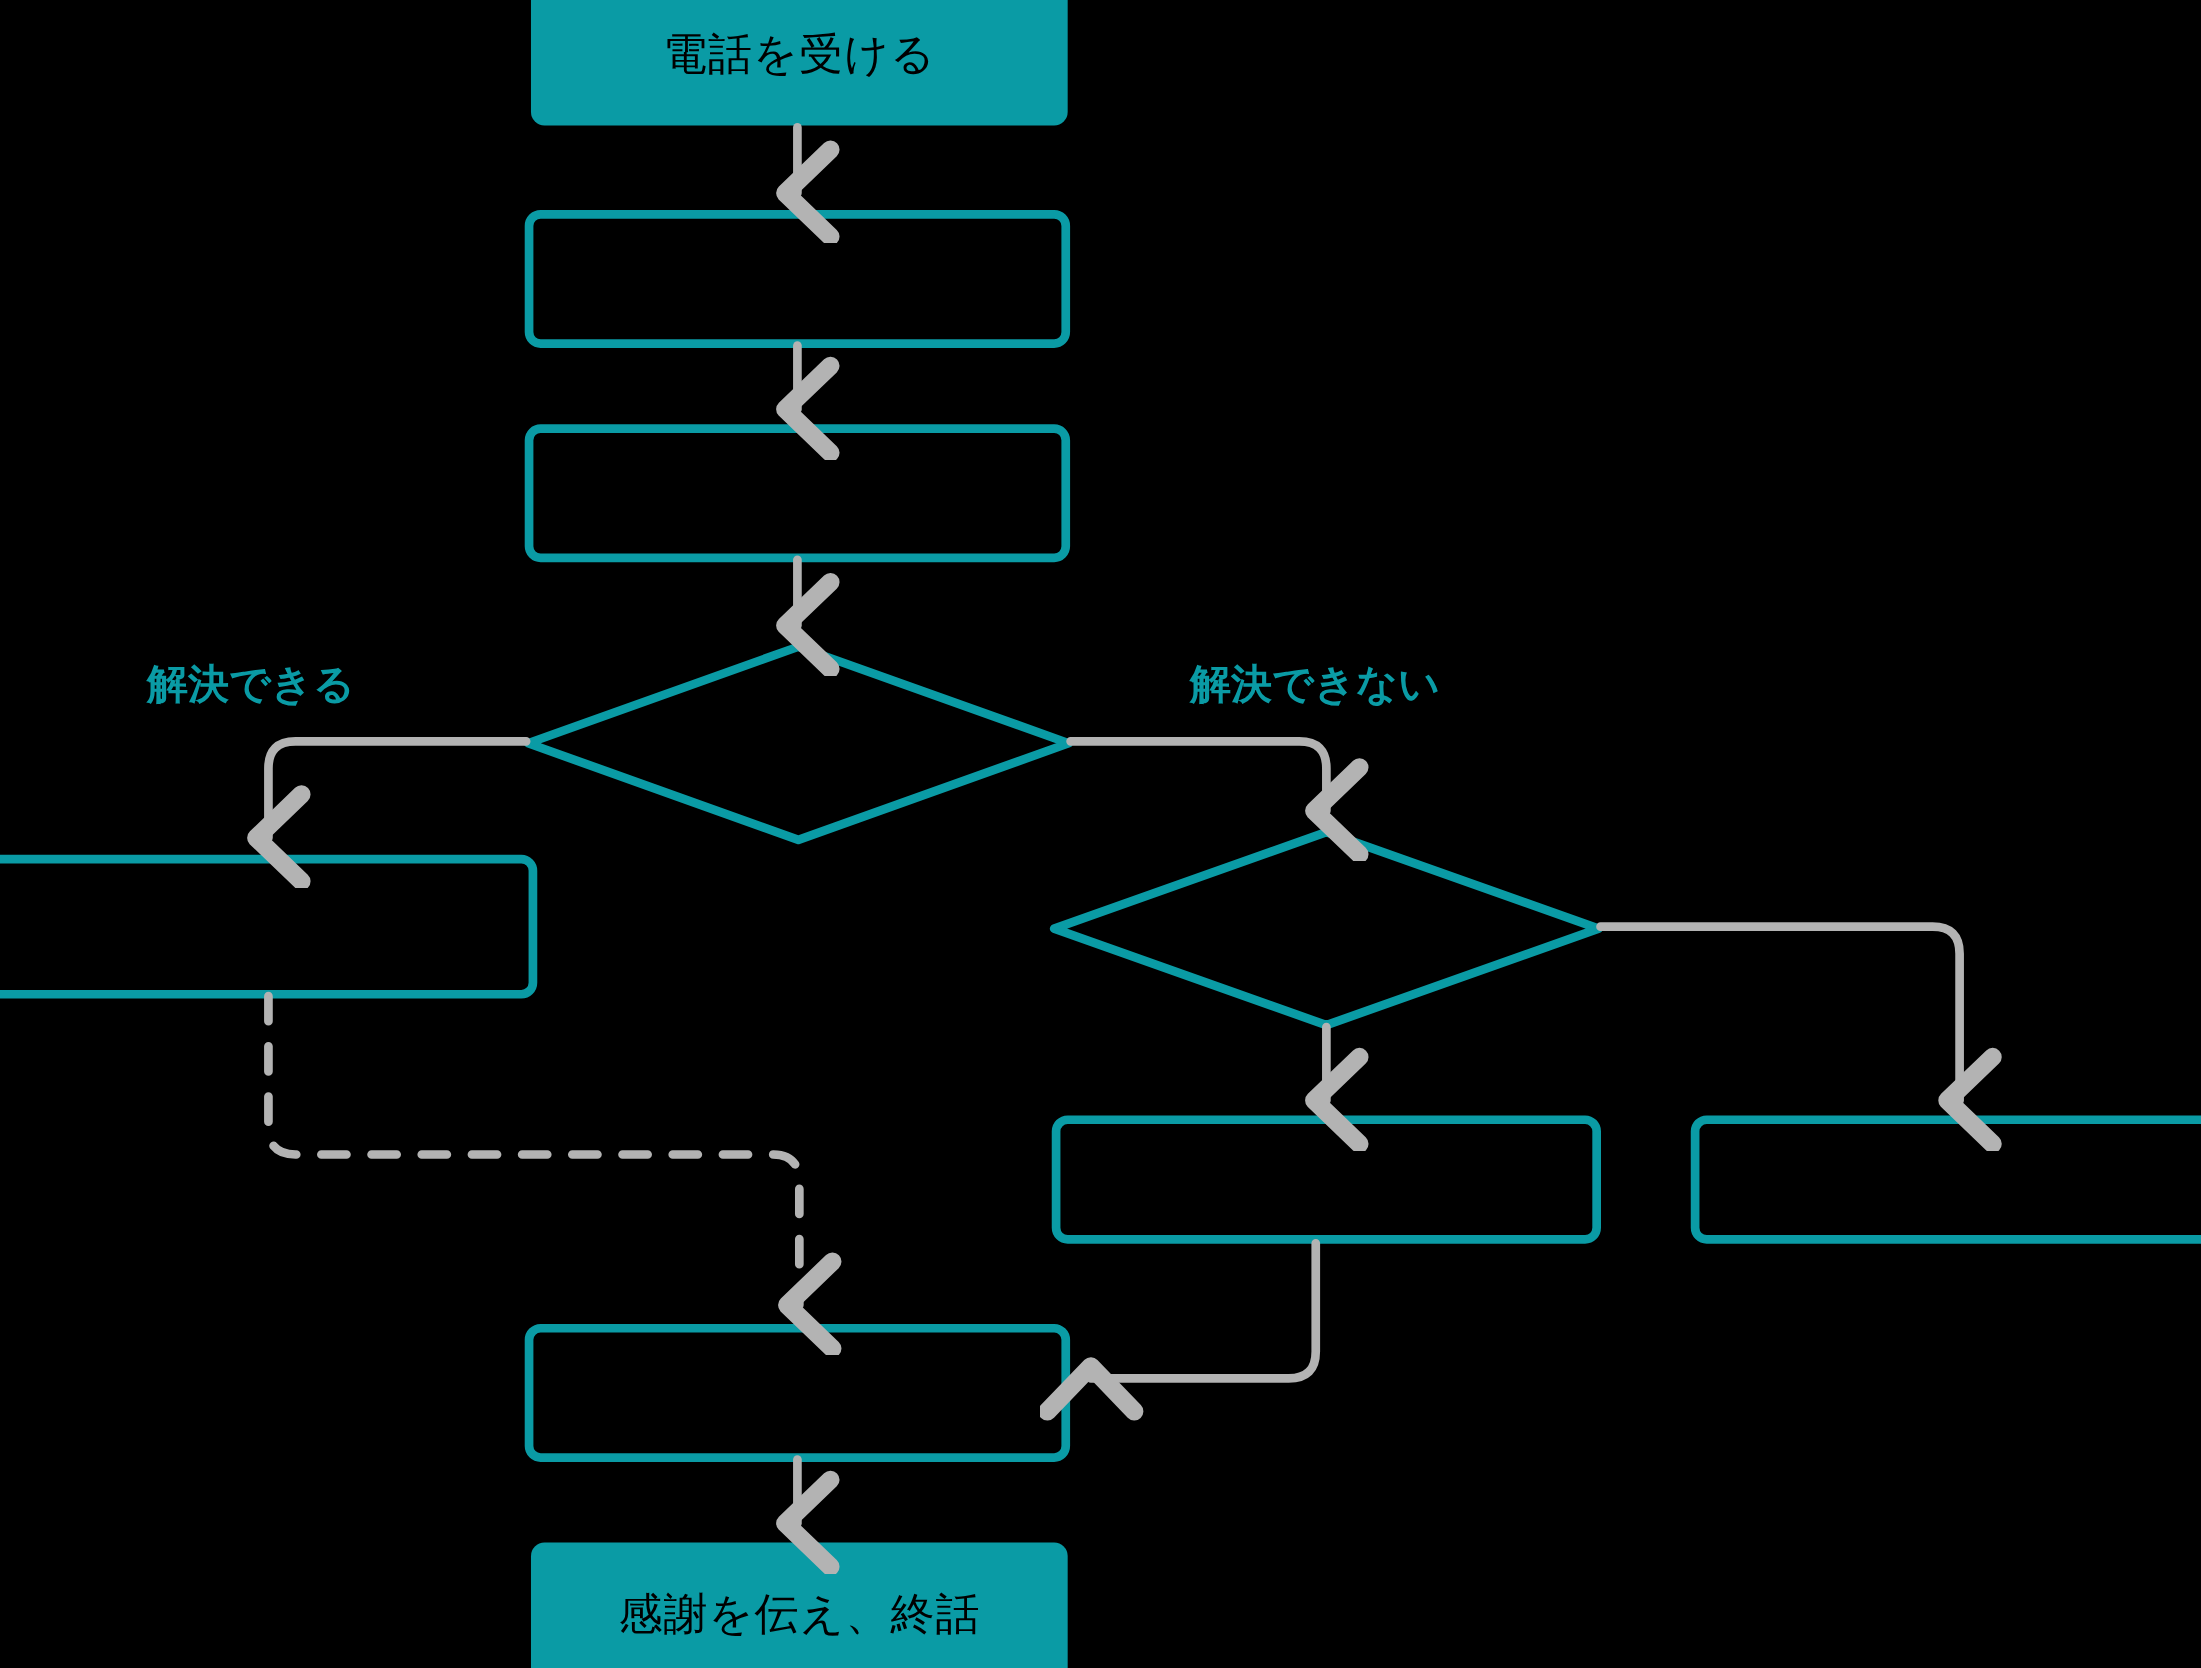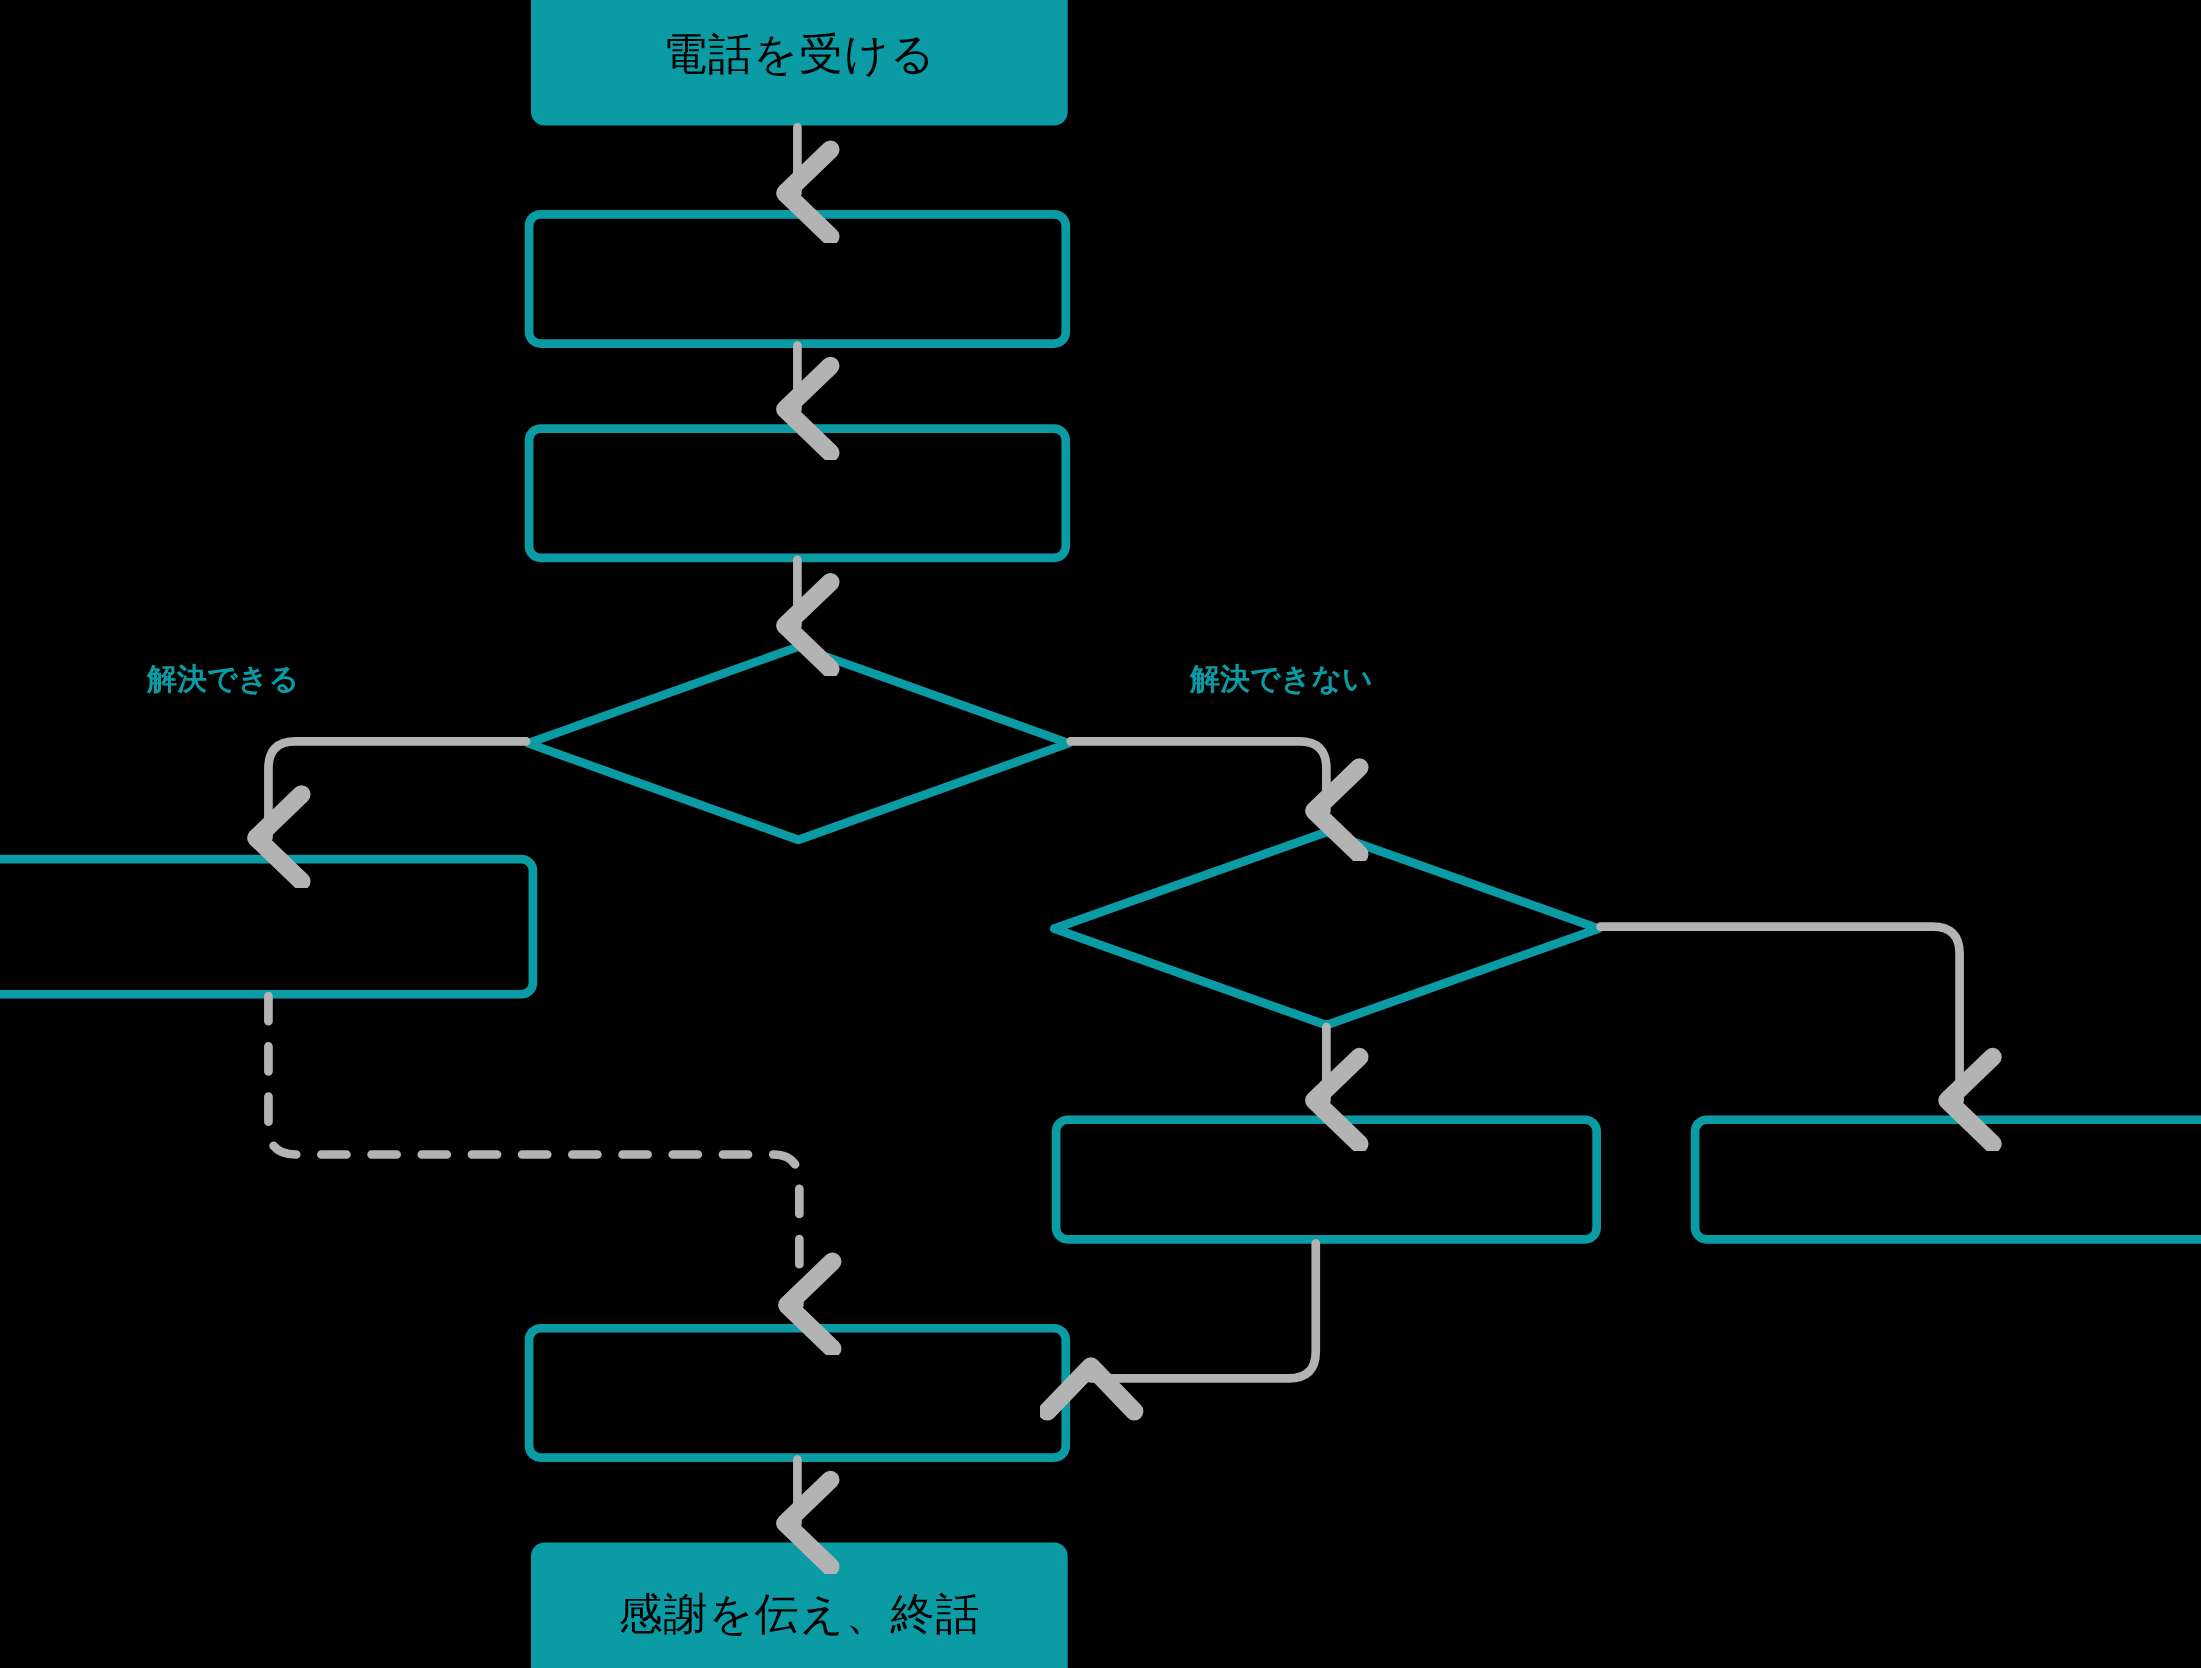--- a/index.html
+++ b/index.html
@@ -36,21 +36,21 @@
     color: #000000;
     font-size: 44px;
     font-weight: 400;
     letter-spacing: 1px;
     line-height: 1.2;
     pointer-events: none;
   }
   .branch-label {
     position: absolute;
     color: #0a9ba5;
-    font-size: 30px;
+    font-size: 41px;
     font-weight: 700;
     letter-spacing: 0px;
     white-space: nowrap;
     line-height: 1;
   }
 </style>
 </head>
 <body>
 
 <div id="stage">

